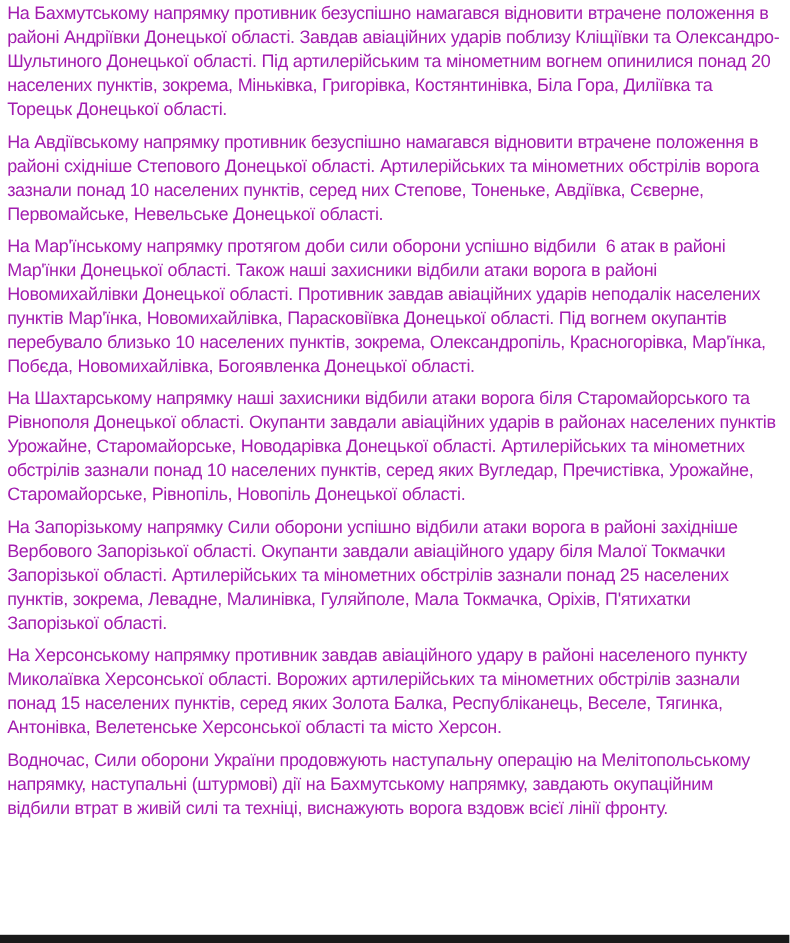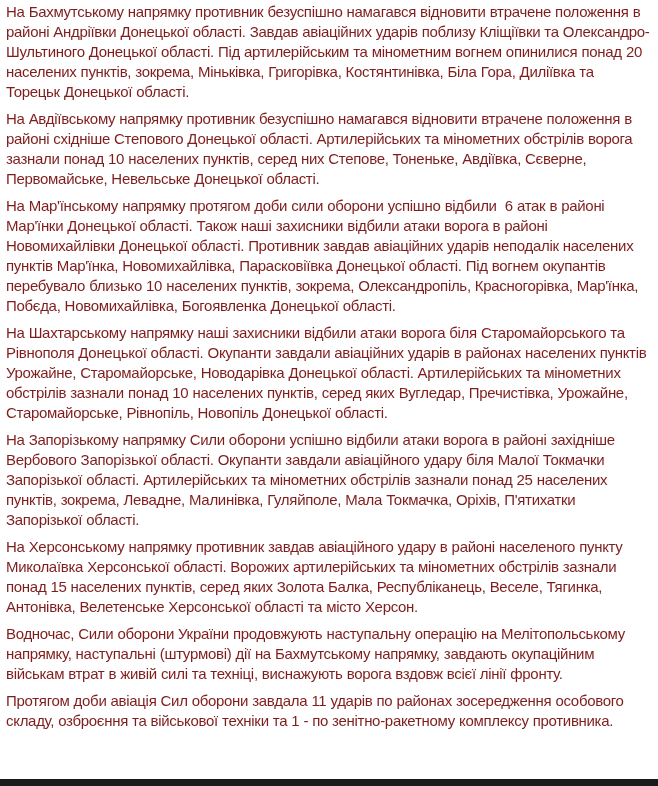--- a/index.html
+++ b/index.html
@@ -12,21 +12,21 @@
     height: 786px;
     overflow: hidden;
     position: relative;
     font-family: "Liberation Sans", sans-serif;
   }
   .report {
     padding: 2px 8px 0 6px;
     font-size: 15px;
     line-height: 20px;
     letter-spacing: -0.3px;
-    color: #7f1d1d;
+    color: #a21caf;
     -webkit-font-smoothing: antialiased;
   }
   .report p {
     margin: 0 0 7px 0;
     white-space: pre-wrap;       
     word-spacing: 0.2px;
   }
   .bottom-bar {
     position: absolute;
     left: 0;
@@ -39,17 +39,16 @@
 </head>
 <body>
 
 <main class="report">
   <p>На Бахмутському напрямку противник безуспішно намагався відновити втрачене положення в районі Андріївки Донецької області. Завдав авіаційних ударів поблизу Кліщіївки та Олександро-Шультиного Донецької області. Під артилерійським та мінометним вогнем опинилися понад 20 населених пунктів, зокрема, Міньківка, Григорівка, Костянтинівка, Біла Гора, Диліївка та Торецьк Донецької області.</p>
   <p>На Авдіївському напрямку противник безуспішно намагався відновити втрачене положення в районі східніше Степового Донецької області. Артилерійських та мінометних обстрілів ворога зазнали понад 10 населених пунктів, серед них Степове, Тоненьке, Авдіївка, Сєверне, Первомайське, Невельське Донецької області.</p>
   <p>На Мар'їнському напрямку протягом доби сили оборони успішно відбили  6 атак в районі Мар'їнки Донецької області. Також наші захисники відбили атаки ворога в районі Новомихайлівки Донецької області. Противник завдав авіаційних ударів неподалік населених пунктів Мар'їнка, Новомихайлівка, Парасковіївка Донецької області. Під вогнем окупантів перебувало близько 10 населених пунктів, зокрема, Олександропіль, Красногорівка, Мар'їнка, Побєда, Новомихайлівка, Богоявленка Донецької області.</p>
   <p>На Шахтарському напрямку наші захисники відбили атаки ворога біля Старомайорського та Рівнополя Донецької області. Окупанти завдали авіаційних ударів в районах населених пунктів Урожайне, Старомайорське, Новодарівка Донецької області. Артилерійських та мінометних обстрілів зазнали понад 10 населених пунктів, серед яких Вугледар, Пречистівка, Урожайне, Старомайорське, Рівнопіль, Новопіль Донецької області.</p>
   <p>На Запорізькому напрямку Сили оборони успішно відбили атаки ворога в районі західніше Вербового Запорізької області. Окупанти завдали авіаційного удару біля Малої Токмачки Запорізької області. Артилерійських та мінометних обстрілів зазнали понад 25 населених пунктів, зокрема, Левадне, Малинівка, Гуляйполе, Мала Токмачка, Оріхів, П'ятихатки Запорізької області.</p>
   <p>На Херсонському напрямку противник завдав авіаційного удару в районі населеного пункту Миколаївка Херсонської області. Ворожих артилерійських та мінометних обстрілів зазнали понад 15 населених пунктів, серед яких Золота Балка, Республіканець, Веселе, Тягинка, Антонівка, Велетенське Херсонської області та місто Херсон.</p>
-  <p>Водночас, Сили оборони України продовжують наступальну операцію на Мелітопольському напрямку, наступальні (штурмові) дії на Бахмутському напрямку, завдають окупаційним військам втрат в живій силі та техніці, виснажують ворога вздовж всієї лінії фронту.</p>
-  <p>Протягом доби авіація Сил оборони завдала 11 ударів по районах зосередження особового складу, озброєння та військової техніки та 1 - по зенітно-ракетному комплексу противника.</p>
+  <p>Водночас, Сили оборони України продовжують наступальну операцію на Мелітопольському напрямку, наступальні (штурмові) дії на Бахмутському напрямку, завдають окупаційним відбили втрат в живій силі та техніці, виснажують ворога вздовж всієї лінії фронту.</p>
 </main>
 
 <div class="bottom-bar"></div>
 
 </body></html>

